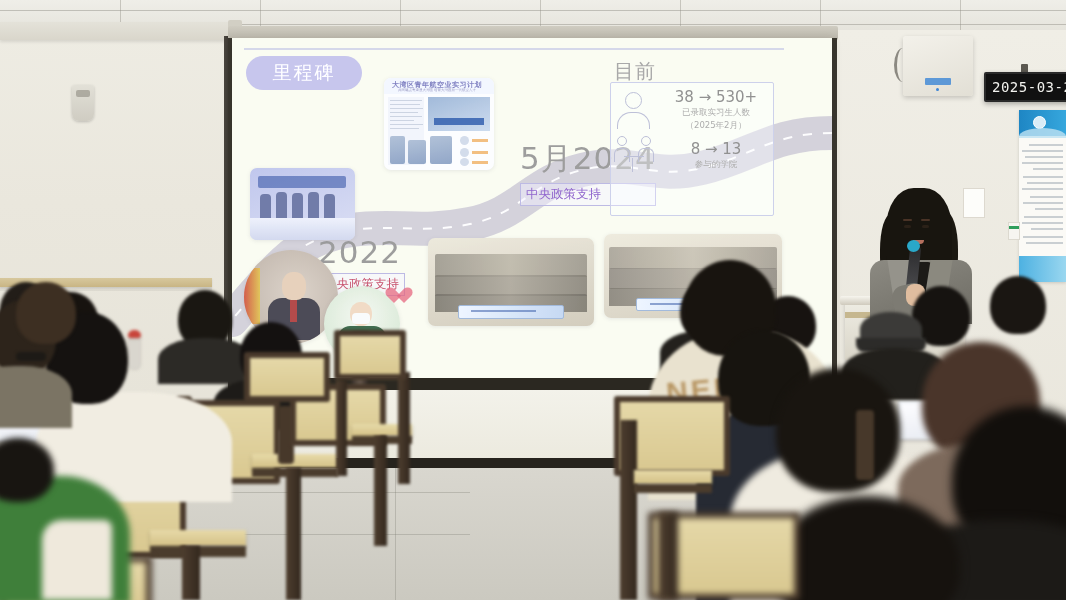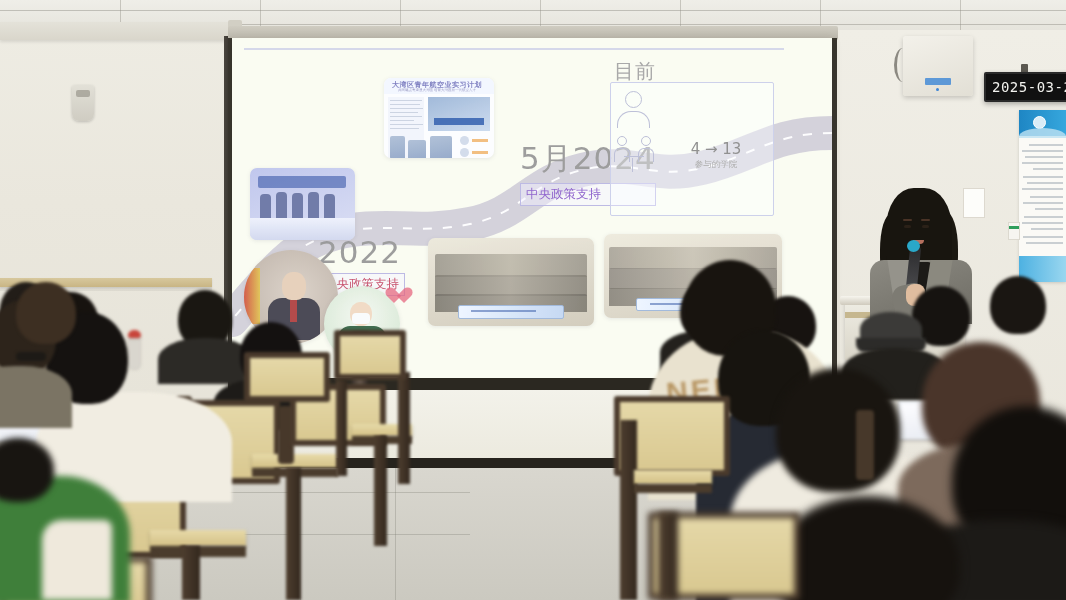--- a/index.html
+++ b/index.html
@@ -150,21 +150,21 @@
   .stat-big { color:#8e8e8e; font-size:15px; font-family:"DejaVu Sans",sans-serif;
               white-space:nowrap; }
   .stat-sub { color:#a9a9a9; font-size:8.5px; font-family:"DejaVu Sans",sans-serif;
               white-space:nowrap; margin-top:1px; }
   .ic { position:absolute; border:1.6px solid #b9bcd4; }
 
   
   .ph { position:absolute; border-radius:7px; overflow:hidden;
         box-shadow:0 1px 4px rgba(80,80,110,.12); }
 
-  .ph-news { left:152px; top:40px; width:110px; height:80px; background:#f7f8fb; }
+  .ph-news { left:152px; top:40px; width:110px; height:92px; background:#f7f8fb; }
   .ph-news .nh { position:absolute; left:0; top:0; width:110px; height:16px;
                  background:#eef2fb; }
   .ph-news .nh b { position:absolute; left:8px; top:2px; font-size:7px; color:#7e7fbe;
                    letter-spacing:.5px; font-family:"DejaVu Sans",sans-serif; }
   .ph-news .nh i { position:absolute; left:14px; top:10px; font-size:3.5px; color:#9a9ac0;
                    font-style:normal; font-family:"DejaVu Sans",sans-serif; }
   .ph-news .col { position:absolute; background:#dfe6f2; }
   .ph-news .img1 { position:absolute; left:44px; top:19px; width:62px; height:34px;
                    background:linear-gradient(160deg,#9fb6d6,#c9d8ea); }
   .ph-news .img1 .band { position:absolute; left:6px; bottom:6px; width:50px; height:7px;
@@ -364,20 +364,23 @@
 
   <div class="screen-housing"></div>
   <div class="screen-border-l"></div>
   <div class="screen-border-r"></div>
 
   <div class="screen">
     <div class="slide">
 
       <div class="slide-top-rule"></div>
 
+      <div class="title-pill">
+        <span>里程碑</span>
+      </div>
 
 
       <svg class="road-svg" viewBox="0 0 600 340" preserveAspectRatio="none">
         <path d="M 600 95 C 540 95 520 118 470 130 C 420 142 400 120 350 132
                  C 300 144 288 176 238 186 C 190 196 160 186 120 192
                  C 80 198 60 214 40 236 C 20 258 8 272 0 282" fill="none" stroke="#b9b4c9" stroke-width="34" stroke-linecap="round" opacity=".62"></path>
         <path d="M 600 95 C 540 95 520 118 470 130 C 420 142 400 120 350 132
                  C 300 144 288 176 238 186 C 190 196 160 186 120 192
                  C 80 198 60 214 40 236 C 20 258 8 272 0 282" fill="none" stroke="#ffffff" stroke-width="2" stroke-dasharray="9 11" opacity=".85"></path>
       </svg>
@@ -391,34 +394,39 @@
         <div class="ms-tag">中央政策支持</div>
       </div>
 
       <div class="cur-title">目前</div>
       <div class="stats-box"></div>
 
       <div class="stat-row" style="left:378px;top:50px">
         <div class="stat-icon">
           <div class="ic" style="left:15px;top:3px;width:17px;height:17px;border-radius:50%"></div>
           <div class="ic" style="left:7px;top:23px;width:33px;height:17px;border-radius:14px 14px 0 0;border-bottom:none"></div>
+        </div>
+        <div class="stat-txt">
+          <div class="stat-big">38 → 530+</div>
+          <div class="stat-sub">已录取实习生人数</div>
+          <div class="stat-sub">（2025年2月）</div>
         </div>
       </div>
 
       <div class="stat-row" style="left:378px;top:96px">
         <div class="stat-icon">
           <div class="ic" style="left:7px;top:2px;width:10px;height:10px;border-radius:50%"></div>
           <div class="ic" style="left:31px;top:2px;width:10px;height:10px;border-radius:50%"></div>
           <div class="ic" style="left:4px;top:14px;width:16px;height:14px;border-radius:6px 6px 0 0;border-bottom:none"></div>
           <div class="ic" style="left:28px;top:14px;width:16px;height:14px;border-radius:6px 6px 0 0;border-bottom:none"></div>
           <div class="ic" style="left:14px;top:22px;width:20px;height:2px;border-width:1.6px 0 0 0"></div>
           <div class="ic" style="left:22px;top:24px;width:2px;height:14px;border-width:0 0 0 1.6px"></div>
         </div>
         <div class="stat-txt">
-          <div class="stat-big">4 → 13</div>
+          <div class="stat-big">8 → 13</div>
           <div class="stat-sub">参与的学院</div>
         </div>
       </div>
 
 
       <div class="ph ph-news">
         <div class="nh">
           <b>大湾区青年航空业实习计划</b>
           <i>共同建設粵港澳大灣區 培育大灣區新一代航空人才</i>
         </div>

